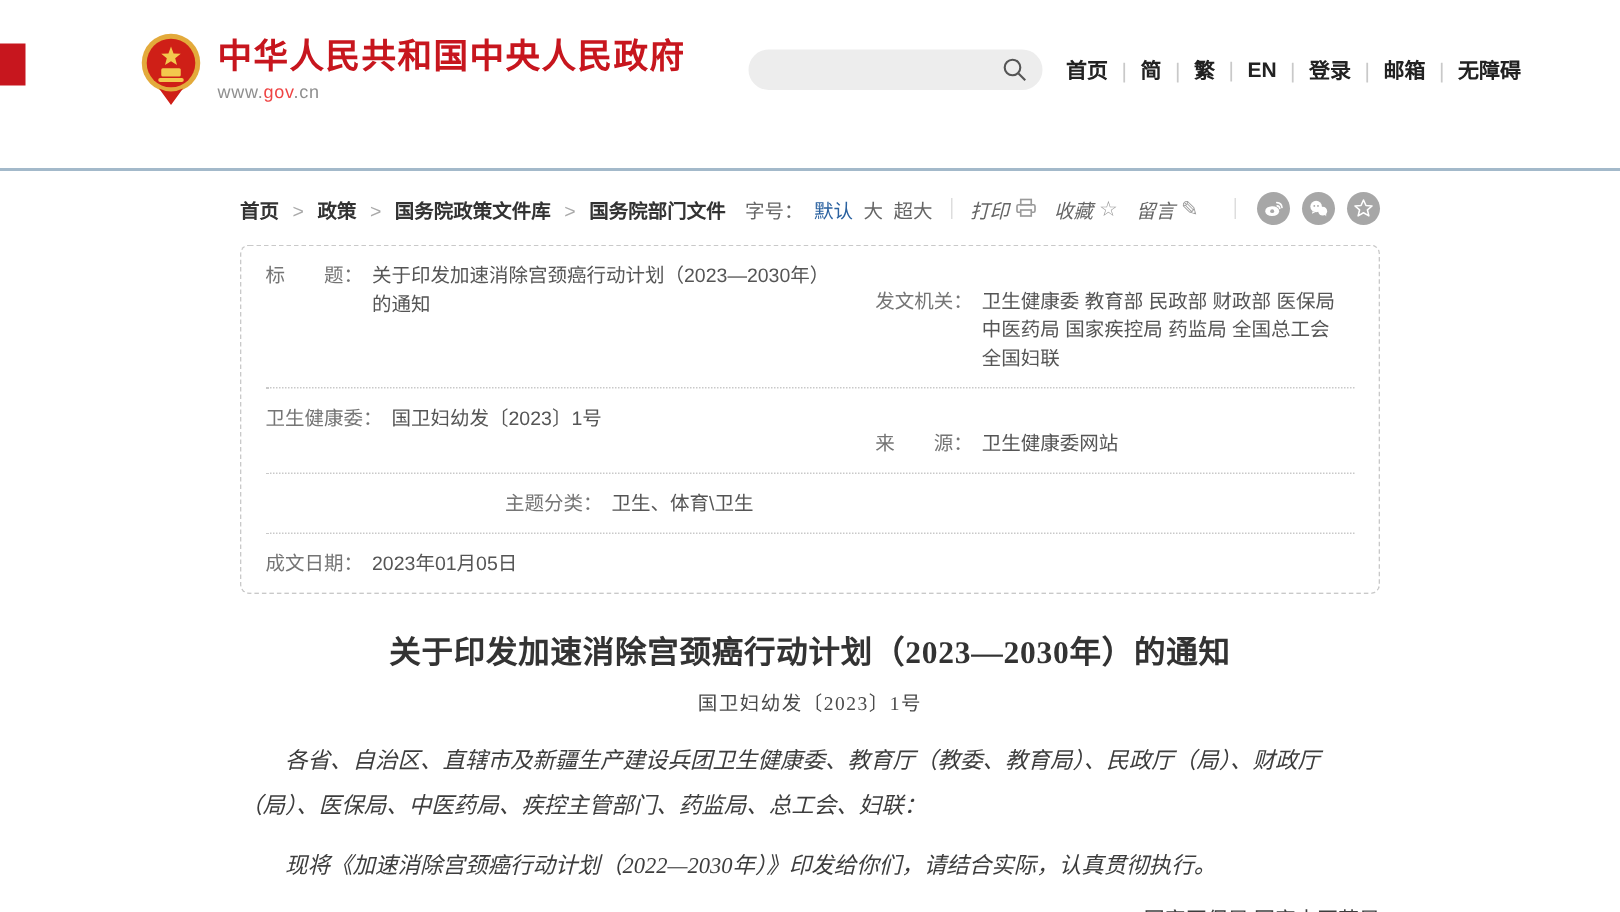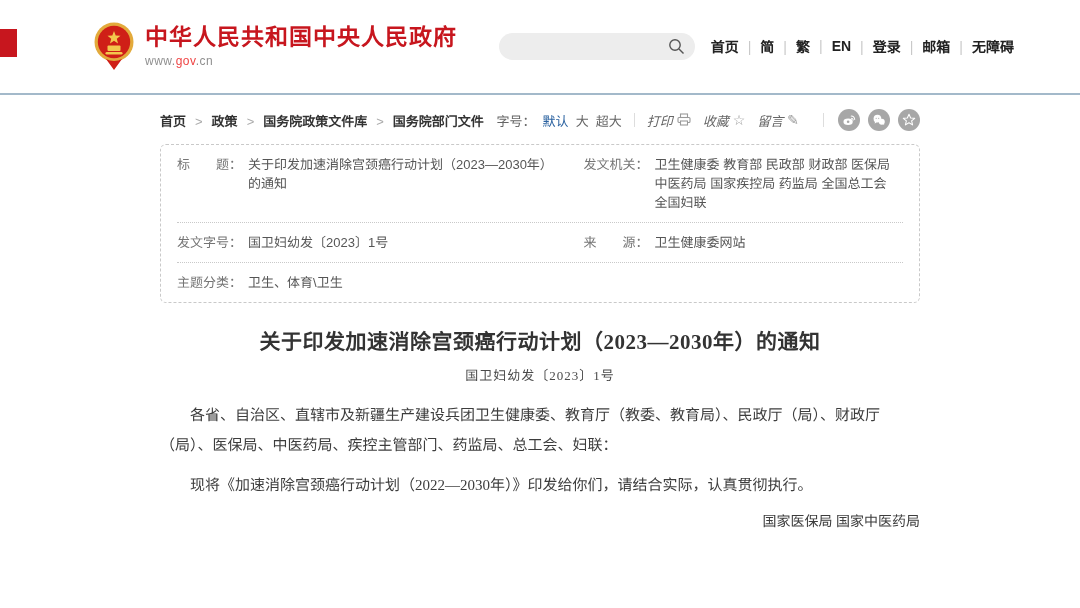--- a/index.html
+++ b/index.html
@@ -2,21 +2,21 @@
 <html lang="zh-CN"><head>
 <meta charset="utf-8">
 <style>
   * { margin:0; padding:0; box-sizing:border-box; }
   html,body { width:1080px; height:608px; overflow:hidden; background:#fff;
     font-family:"Liberation Sans","DejaVu Sans",sans-serif; }
 
   .red-marker { position:absolute; left:0; top:29px; width:17px; height:28px; background:#c7161e; }
 
   
-  .site-header { height:93px; background:#fff; }
+  .site-header { height:112px; background:#fff; }
   .header-inner { height:92px; display:flex; align-items:center; justify-content:space-between;
     padding:0 66px 0 93px; }
   .brand { display:flex; align-items:center; gap:10px; cursor:pointer; }
   .emblem { width:42px; height:48px; flex:none; }
   .site-title { color:#c7161e; font-size:23px; font-weight:700; letter-spacing:1px; line-height:1.2; }
   .site-url { font-size:12px; color:#8f8f8f; margin-top:3px; letter-spacing:.5px; }
   .site-url .red { color:#ef4444; }
 
   .header-right { display:flex; align-items:center; gap:16px; }
   .searchbox { width:196px; height:27px; background:#ededed; border-radius:14px;
@@ -43,35 +43,35 @@
   .fontsize .opt.active { color:#2b62a0; font-weight:400; }
   .vsep { width:1px; height:14px; background:#ddd; margin:0 12px; }
   .tool-btn { display:flex; align-items:center; gap:4px; margin-right:12px; cursor:pointer; color:#666;font-style:italic; }
   .tool-btn .glyph { color:#9a9a9a; font-size:14px; line-height:1; }
   .share-group { display:flex; align-items:center; gap:8px; margin-left:2px; }
   .share-circle { width:22px; height:22px; border-radius:50%; background:#a7a7a7;
     display:flex; align-items:center; justify-content:center; cursor:pointer; }
 
   
   .meta-table { margin-top:12px; border:1px dashed #c9c9c9; border-radius:6px; padding:0 16px; }
-  .meta-row { display:flex; border-bottom:1px dotted #c9c9c9; padding:10px 0; }
+  .meta-row { display:flex; border-bottom:1px dotted #c9c9c9; padding:10px 0;justify-content:center; }
   .meta-row:last-child { border-bottom:none; }
   .meta-cell { display:flex; font-size:13px; line-height:19px; }
   .meta-cell.left { width:56%; padding-right:18px; }
-  .meta-cell.right { width:44%; }
+  .meta-cell.right { width:44%;margin-top:17px; }
   .meta-label { color:#757575; flex:none; white-space:pre; margin-right:6px; }
   .meta-value { color:#555; }
 
   
   .document { font-family:"Liberation Serif","DejaVu Serif",serif; color:#3d3d3d; }
   .doc-title { text-align:center; font-size:21px; font-weight:700; color:#333;
     margin-top:22px; letter-spacing:.5px; }
   .doc-number { text-align:center; font-size:13px; color:#4a4a4a; margin-top:10px; letter-spacing:1px; }
   .doc-body { margin-top:16px; font-size:15px; line-height:30px; }
-  .doc-body p.indent { text-indent:2em; margin-top:10px; }
+  .doc-body p.indent { text-indent:2em; margin-top:10px;font-style:italic; }
   .signatures { margin-top:10px; font-size:14px; line-height:24px; text-align:right; color:#3d3d3d; }
 </style>
 </head>
 <body>
 
 <div class="red-marker"></div>
 
 <header class="site-header">
   <div class="header-inner">
     <div class="brand">
@@ -191,33 +191,40 @@
         <span class="meta-label">标　　题：</span>
         <span class="meta-value">关于印发加速消除宫颈癌行动计划（2023—2030年）的通知</span>
       </div>
       <div class="meta-cell right">
         <span class="meta-label">发文机关：</span>
         <span class="meta-value">卫生健康委 教育部 民政部 财政部 医保局 中医药局 国家疾控局 药监局 全国总工会 全国妇联</span>
       </div>
     </div>
     <div class="meta-row">
       <div class="meta-cell left">
-        <span class="meta-label">发文字号：</span>
+        <span class="meta-label">卫生健康委：</span>
         <span class="meta-value">国卫妇幼发〔2023〕1号</span>
       </div>
       <div class="meta-cell right">
         <span class="meta-label">来　　源：</span>
         <span class="meta-value">卫生健康委网站</span>
       </div>
     </div>
     <div class="meta-row">
       <div class="meta-cell left">
         <span class="meta-label">主题分类：</span>
         <span class="meta-value">卫生、体育\卫生</span>
       </div>
+    </div>
+    <div class="meta-row">
+      <div class="meta-cell left">
+        <span class="meta-label">成文日期：</span>
+        <span class="meta-value">2023年01月05日</span>
+      </div>
+      <div class="meta-cell right"></div>
     </div>
   </div>
 
   <article class="document">
     <h1 class="doc-title">关于印发加速消除宫颈癌行动计划（2023—2030年）的通知</h1>
     <div class="doc-number">国卫妇幼发〔2023〕1号</div>
     <div class="doc-body">
       <p class="indent">各省、自治区、直辖市及新疆生产建设兵团卫生健康委、教育厅（教委、教育局）、民政厅（局）、财政厅（局）、医保局、中医药局、疾控主管部门、药监局、总工会、妇联：</p>
       <p class="indent">现将《加速消除宫颈癌行动计划（2022—2030年）》印发给你们，请结合实际，认真贯彻执行。</p>
     </div>

